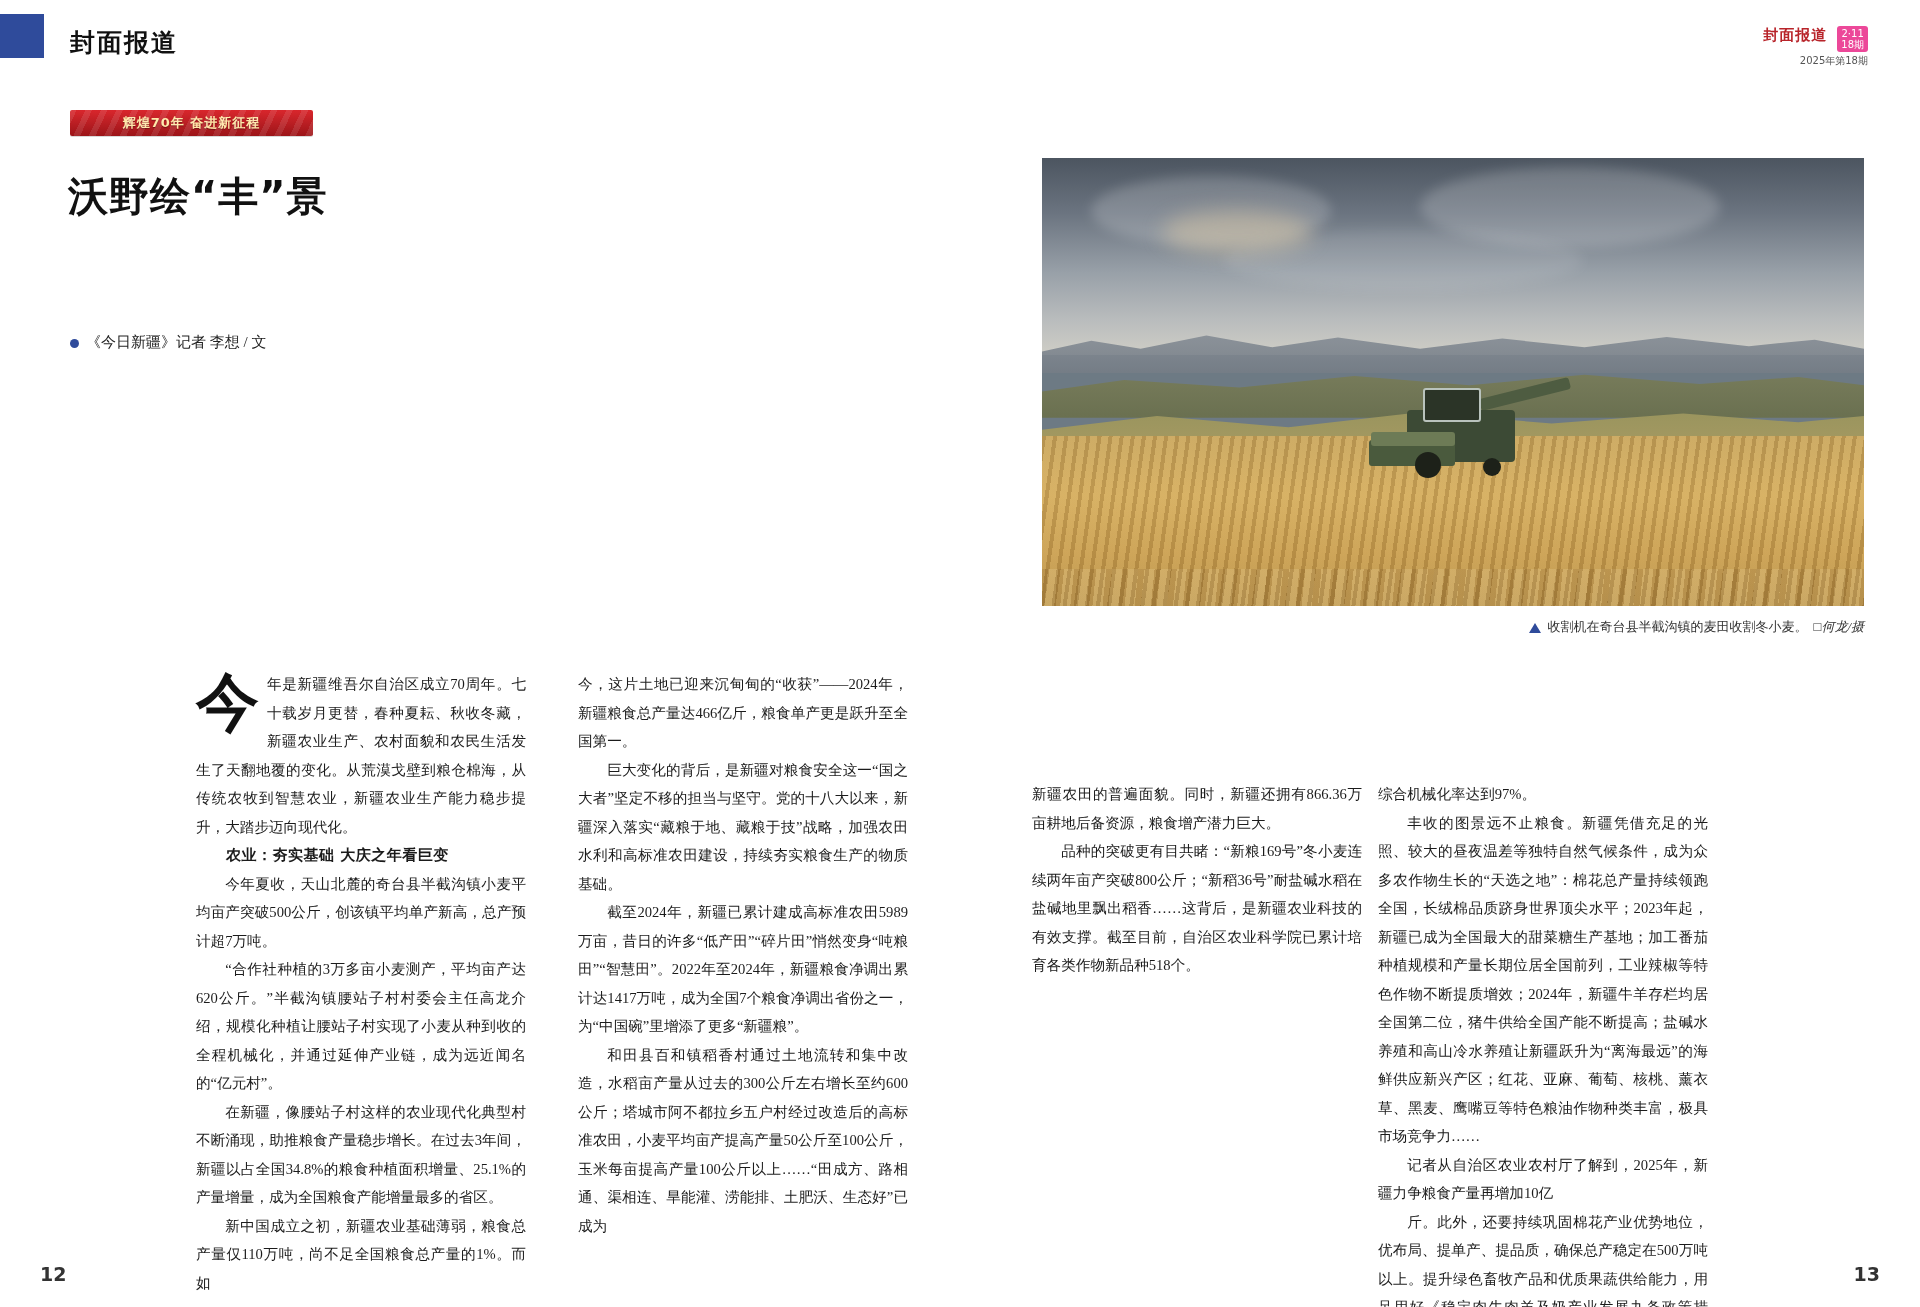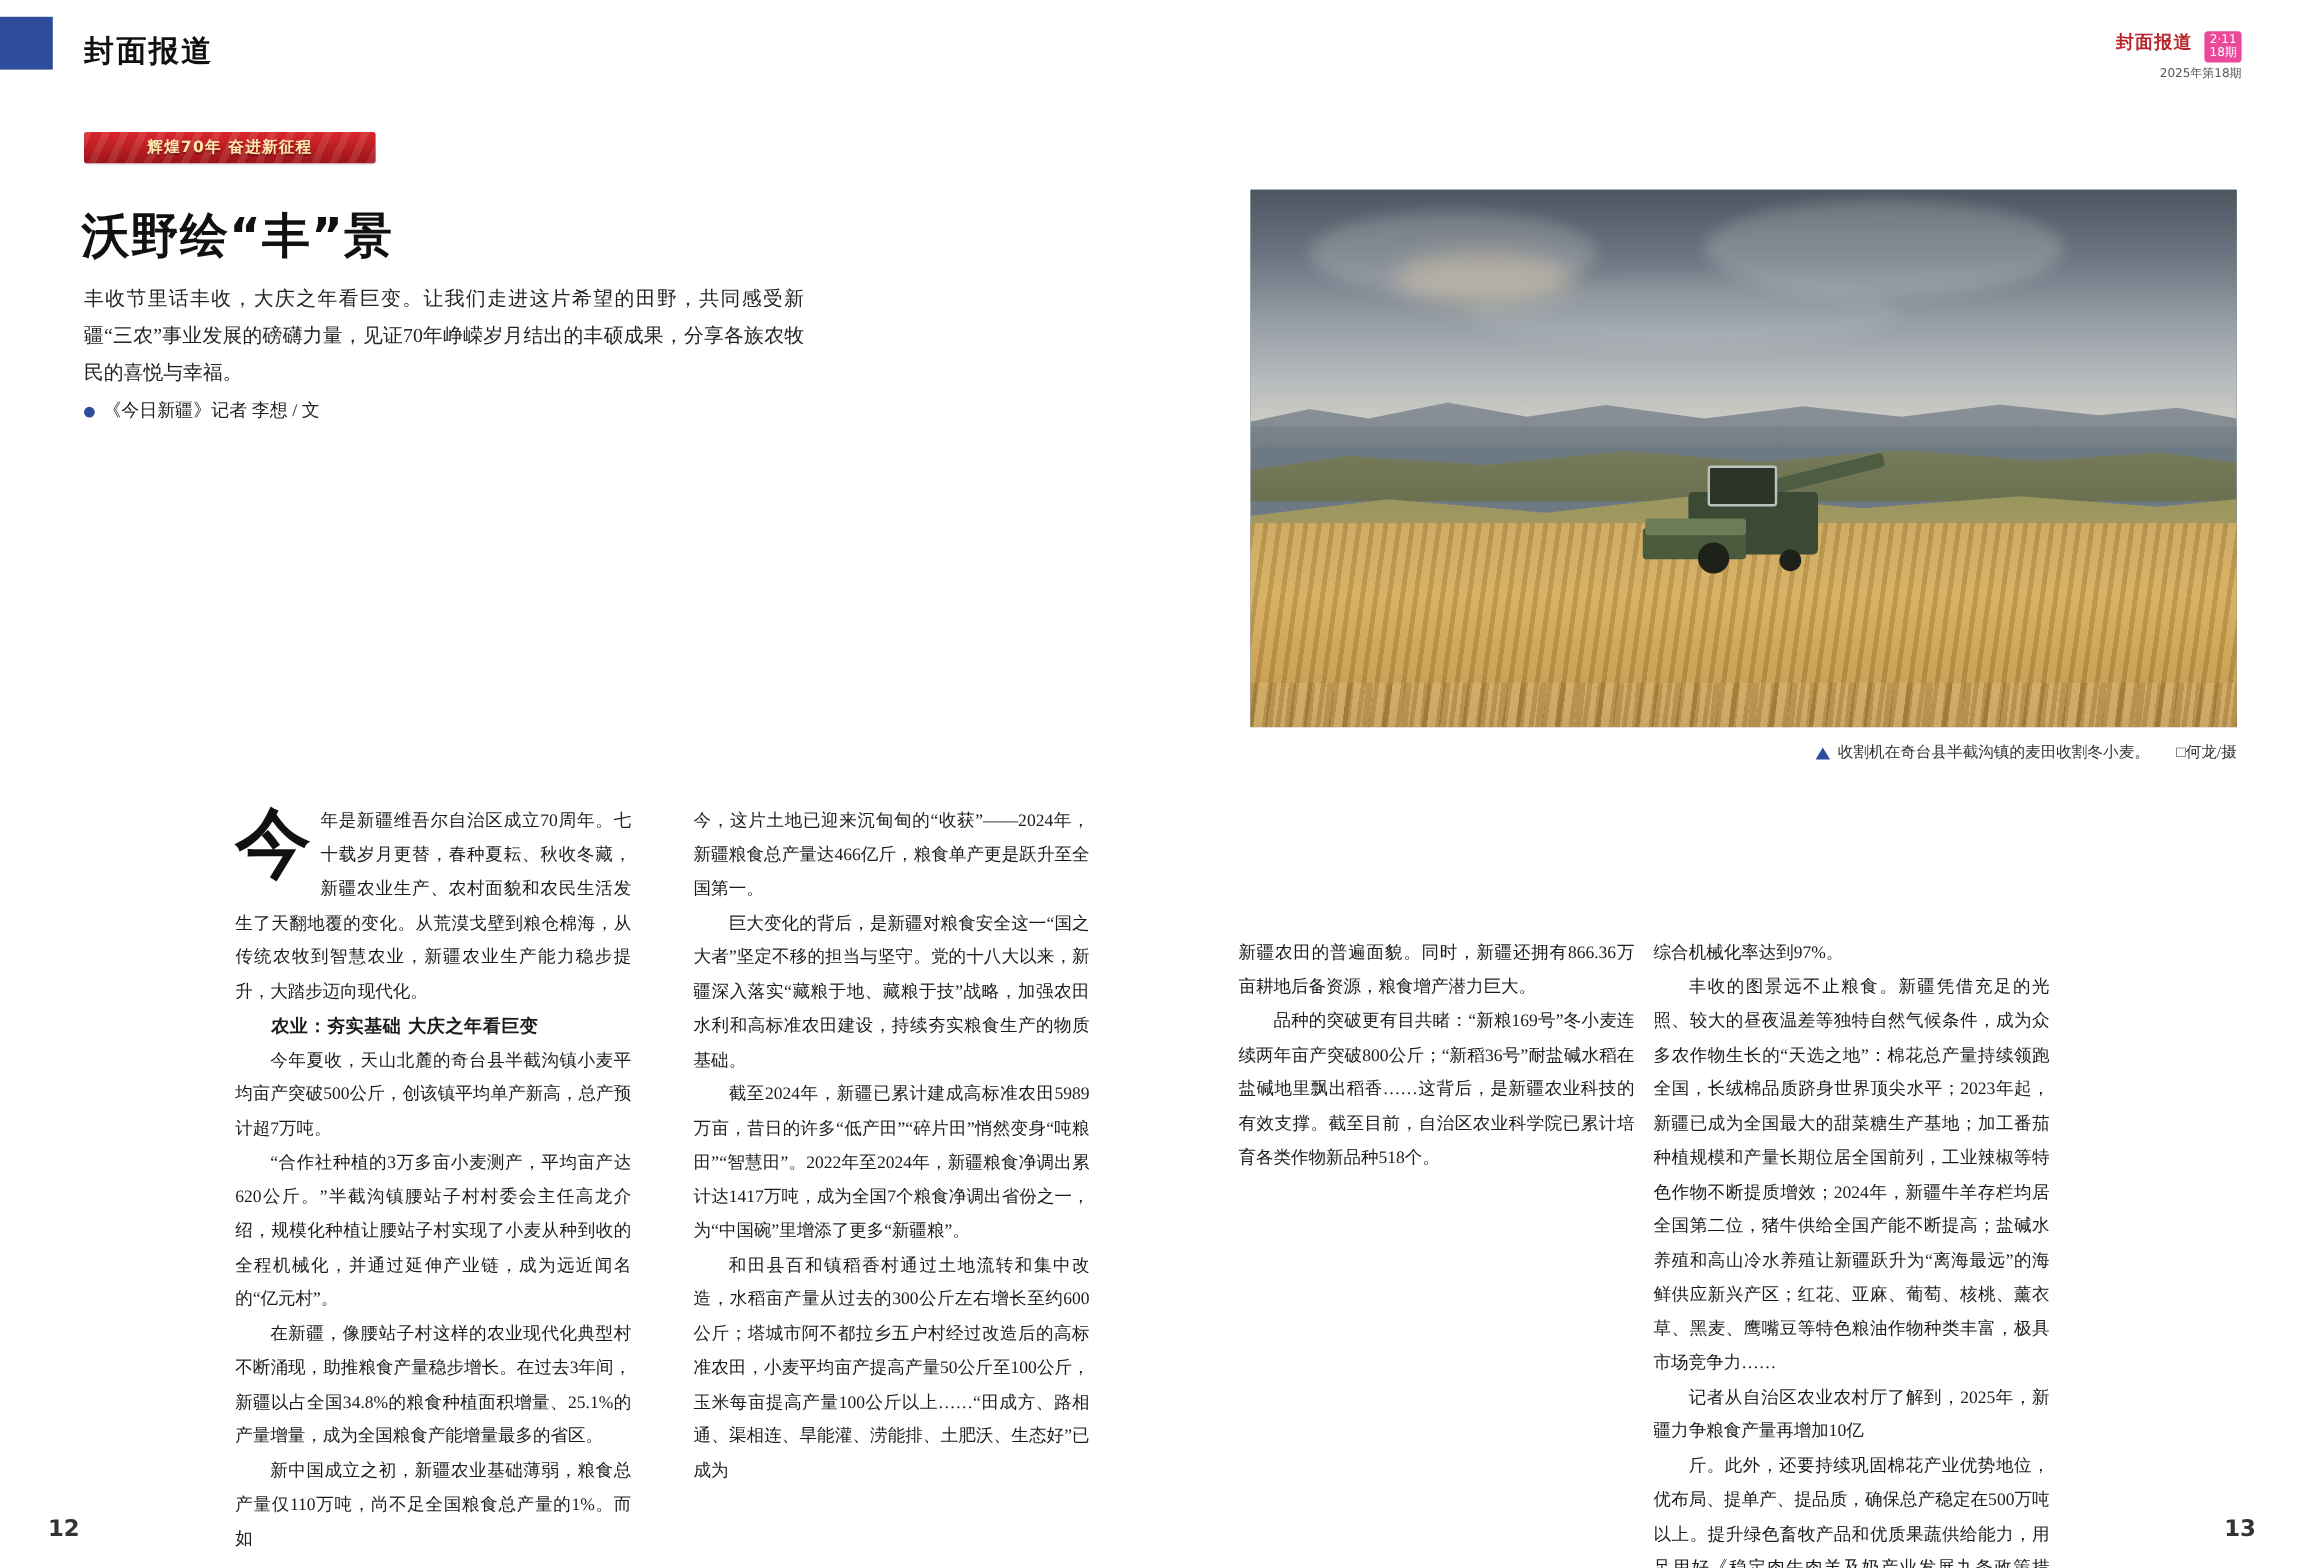--- a/index.html
+++ b/index.html
@@ -152,40 +152,39 @@
   .dust{position:absolute;left:120px;top:52px;width:150px;height:44px;background:rgba(226,206,168,.45);filter:blur(10px);border-radius:50%;}
   .caption{
     position:absolute;left:1042px;top:618px;width:822px;text-align:right;
     font-size:13px;color:#333;
   }
   .caption .tri{
     display:inline-block;width:0;height:0;margin-right:7px;
     border-left:6px solid transparent;border-right:6px solid transparent;
     border-bottom:10px solid #2f4b9b;vertical-align:middle;
   }
-  .caption .credit{margin-left:22px;}
+  .caption .credit{font-style:italic;margin-left:6px;}
 </style>
 </head>
 <body>
 
 <div class="page">
 
   <div class="left-page">
 
     <div class="corner-tab"></div>
 
     <div class="header-left">封面报道</div>
 
     <div class="ribbon">
       <div class="rib-text">辉煌70年  奋进新征程</div>
     </div>
 
     <h1 class="headline">沃野绘“丰”景</h1>
 
-    <div class="lead">丰收节里话丰收，大庆之年看巨变。让我们走进这片希望的田野，共同感受新疆“三农”事业发展的磅礴力量，见证70年峥嵘岁月结出的丰硕成果，分享各族农牧民的喜悦与幸福。</div>
 
     <div class="byline">
       <span class="dot"></span><span>《今日新疆》记者  李想 / 文</span>
     </div>
 
     <div class="col" id="col1">
         <p class="noind"><span class="dropcap">今</span>年是新疆维吾尔自治区成立70周年。七十载岁月更替，春种夏耘、秋收冬藏，新疆农业生产、农村面貌和农民生活发生了天翻地覆的变化。从荒漠戈壁到粮仓棉海，从传统农牧到智慧农业，新疆农业生产能力稳步提升，大踏步迈向现代化。</p>
         <p class="sub-head">农业：夯实基础  大庆之年看巨变</p>
         <p>今年夏收，天山北麓的奇台县半截沟镇小麦平均亩产突破500公斤，创该镇平均单产新高，总产预计超7万吨。</p>
         <p>“合作社种植的3万多亩小麦测产，平均亩产达620公斤。”半截沟镇腰站子村村委会主任高龙介绍，规模化种植让腰站子村实现了小麦从种到收的全程机械化，并通过延伸产业链，成为远近闻名的“亿元村”。</p>

